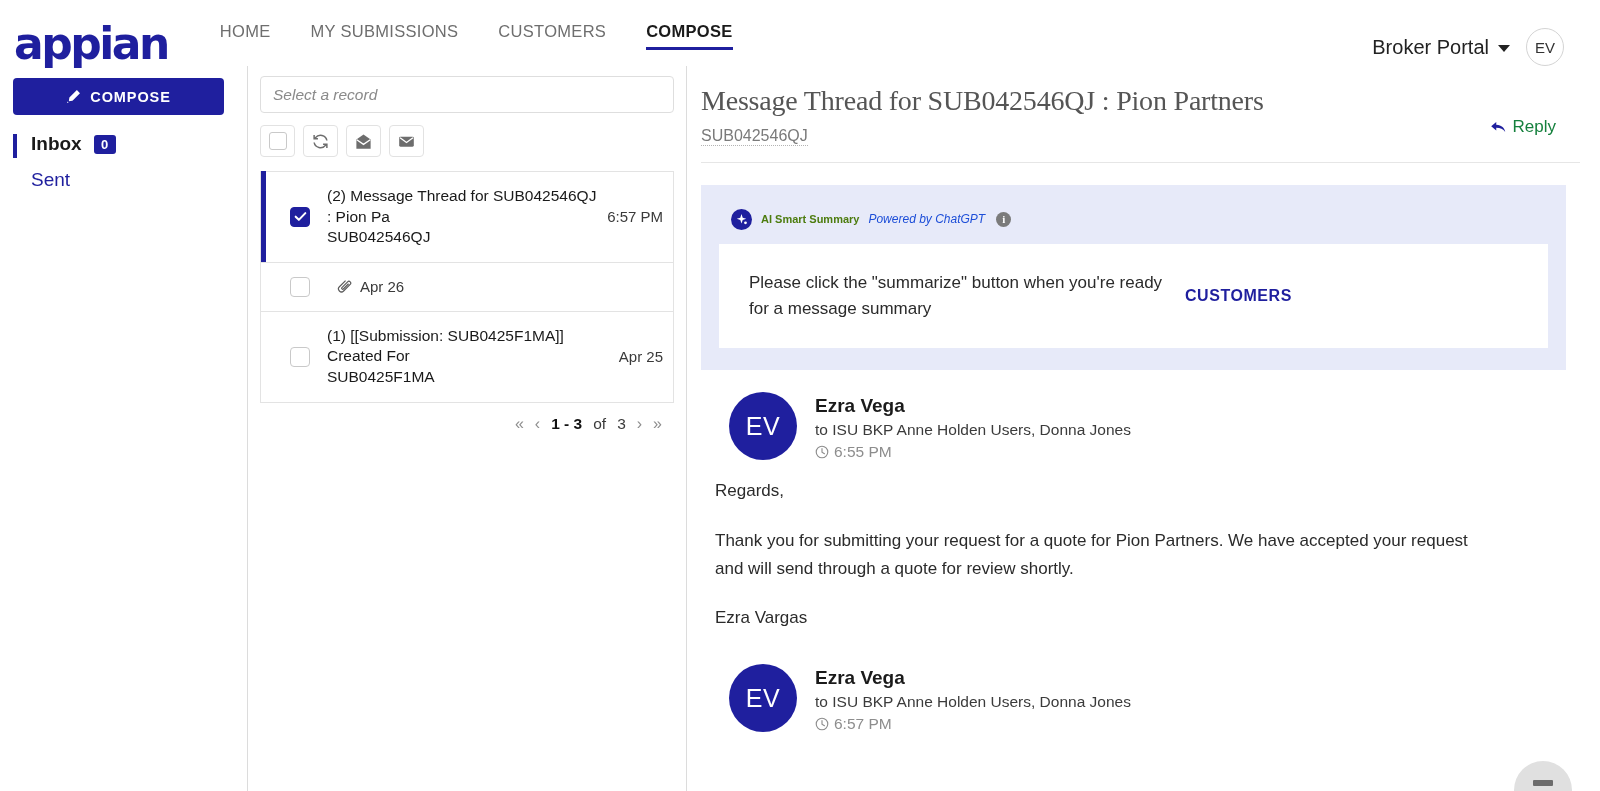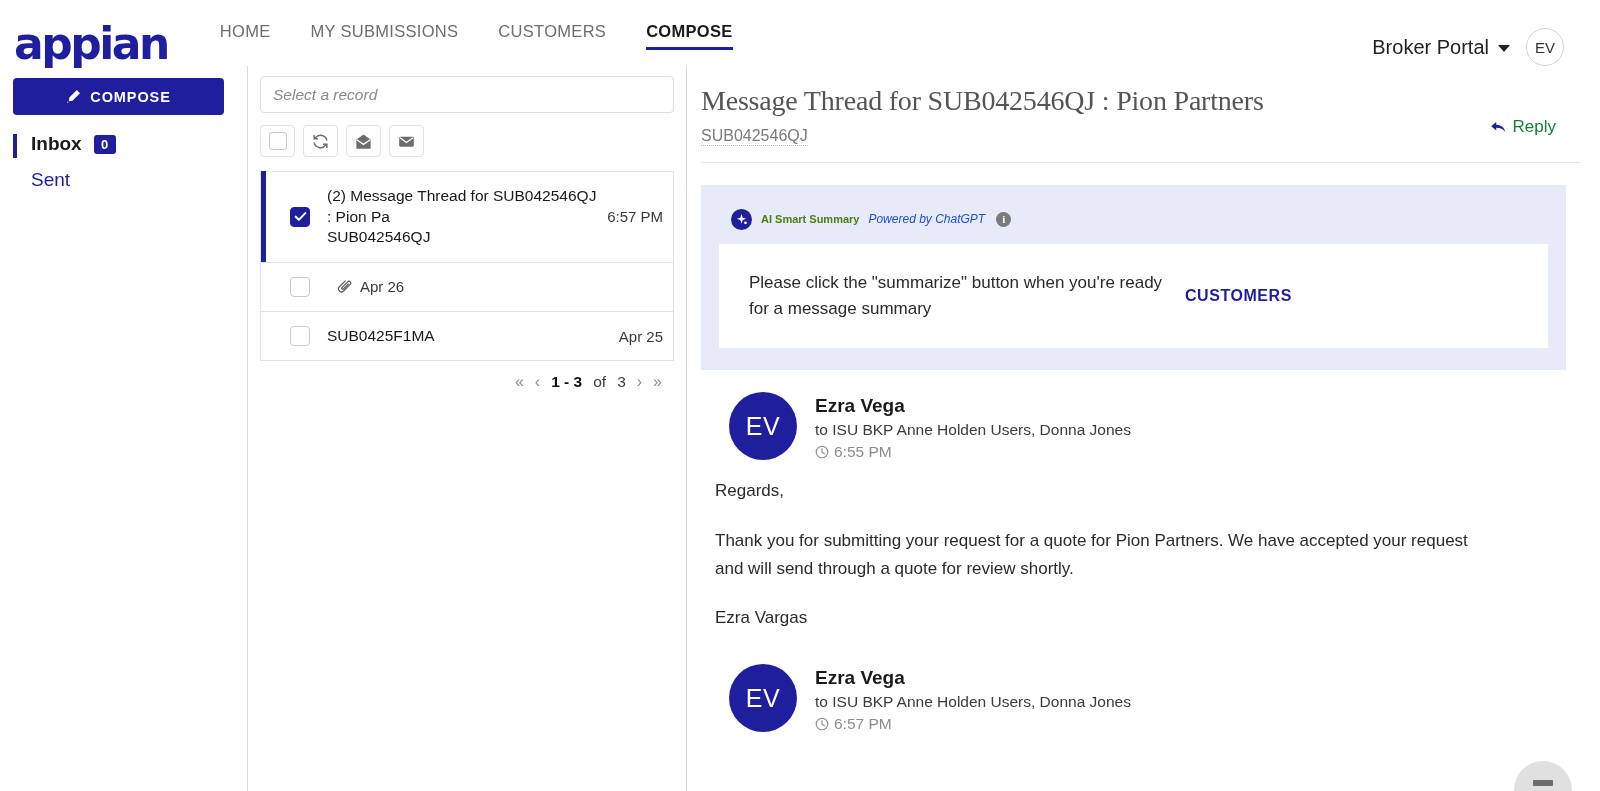--- a/index.html
+++ b/index.html
@@ -465,20 +465,21 @@
             </svg>
             <span>Apr 26</span>
           </div>
         </div>
 
         <div class="msg-row" style="padding-top:14px;padding-bottom:14px;">
           <div class="row-check-wrap">
             <span class="cb"></span>
           </div>
           <div class="row-text">
+            <div class="row-subject">(1) [[Submission: SUB0425F1MA]] Created For</div>
             <div class="row-sub-id">SUB0425F1MA</div>
           </div>
           <div class="row-meta">
             <span>Apr 25</span>
           </div>
         </div>
 
       </div>
 
       <div class="pager">

